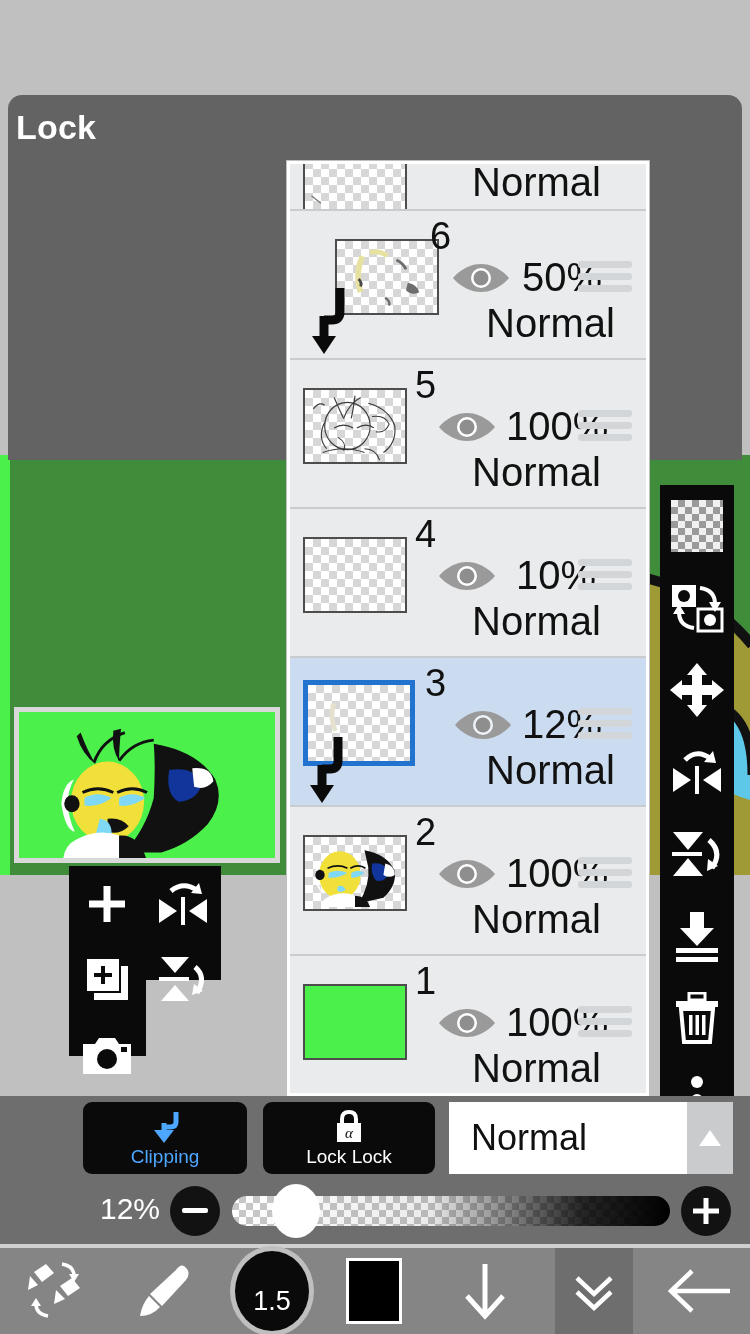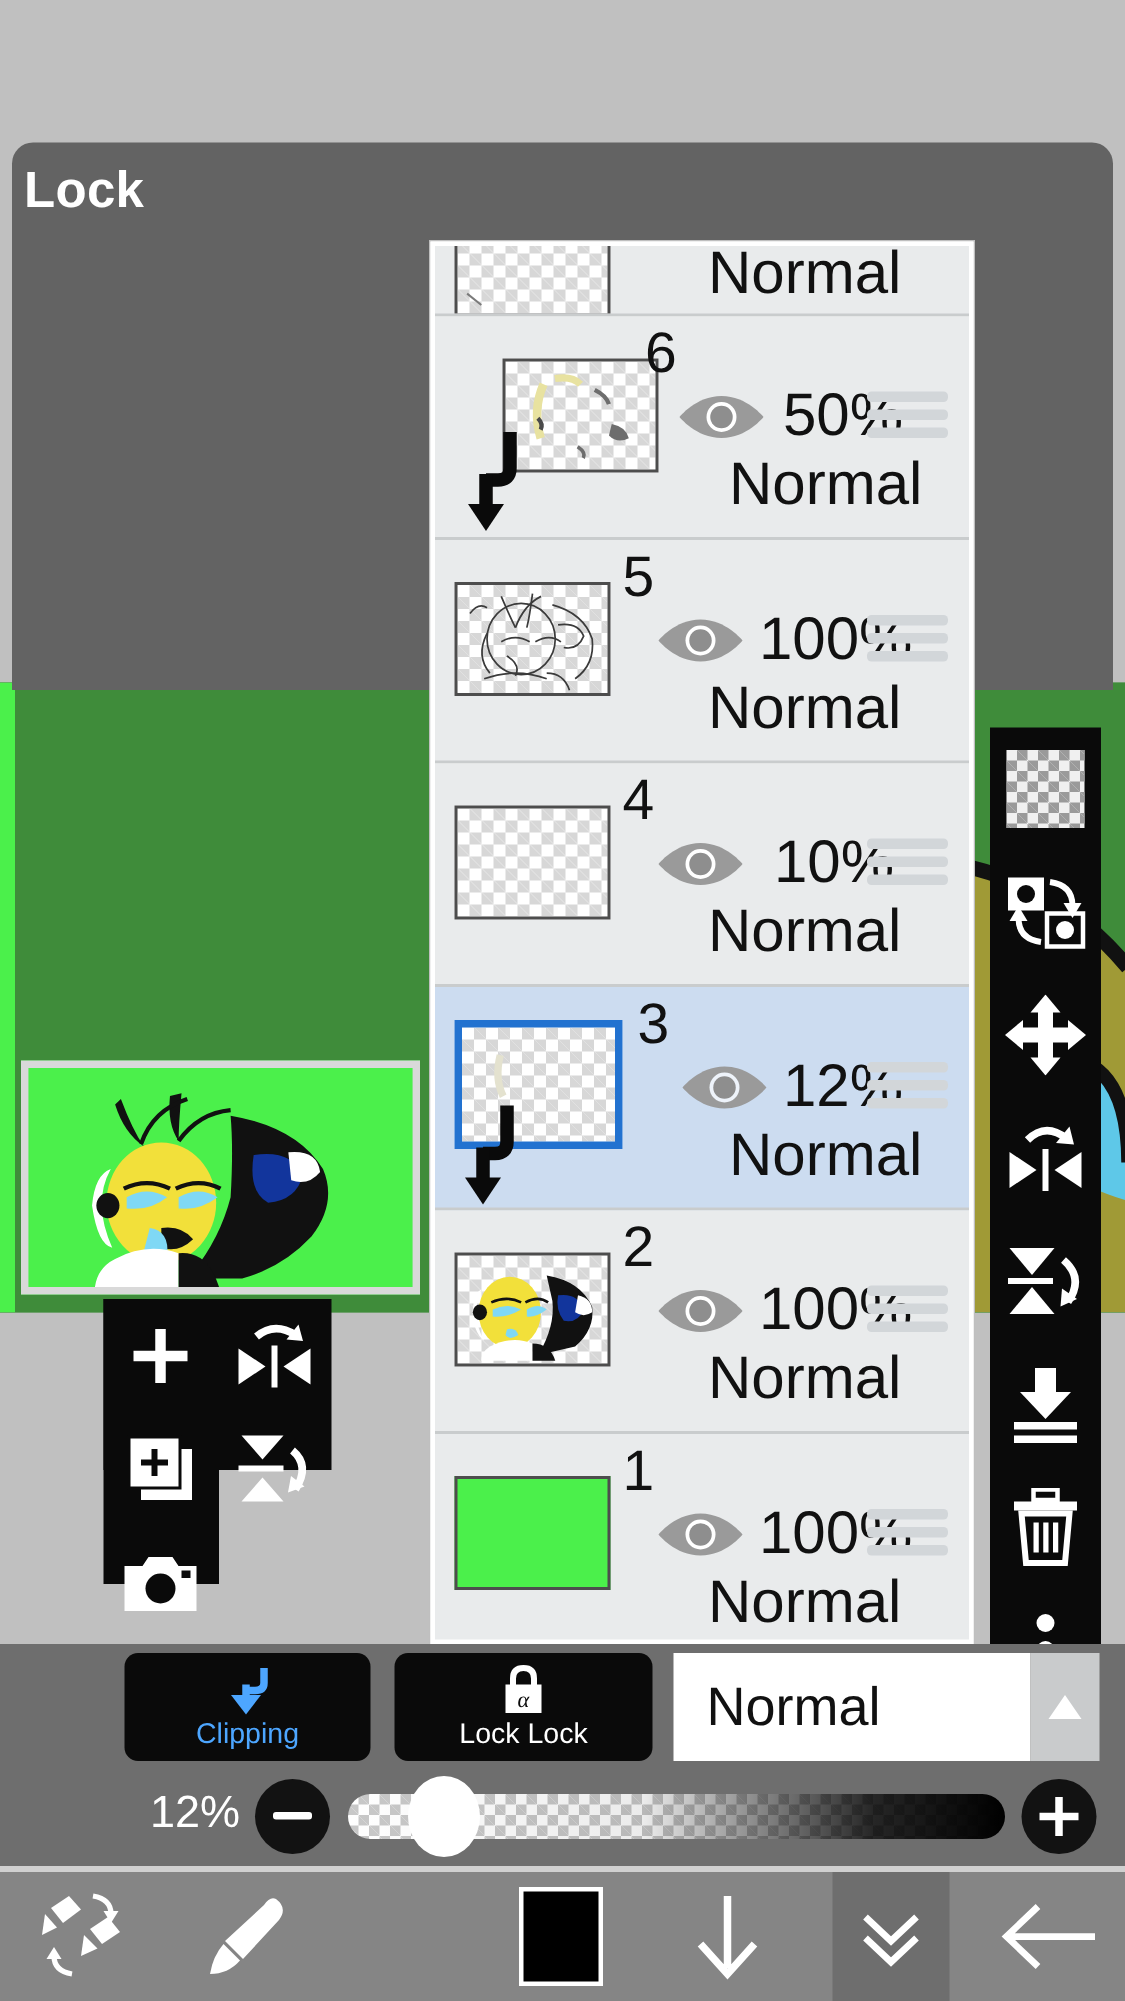--- a/index.html
+++ b/index.html
@@ -508,20 +508,25 @@
       <path d="M24 56 Q12 54 12 44" stroke="#fff" stroke-width="3.5" fill="none"></path>
       <path d="M17 46 L7 46 L12 38 Z" fill="#fff"></path>
     </svg>
   </div>
   <div class="bb" style="left:110px;width:110px;">
     <svg width="58" height="58" viewBox="0 0 58 58">
       <path d="M48 4 Q56 10 50 18 L26 44 L14 32 L40 8 Q44 2 48 4 Z" fill="#fff"></path>
       <path d="M13 34 L24 45 Q16 54 4 54 Q6 42 13 34 Z" fill="#fff"></path>
     </svg>
   </div>
+  <div class="bb" style="left:228px;width:88px;">
+    <div class="brushsize">
+      <span>1.5</span>
+    </div>
+  </div>
   <div class="bb" style="left:330px;width:88px;">
     <div class="swatch"></div>
   </div>
   <div class="bb" style="left:435px;width:100px;">
     <svg width="54" height="62" viewBox="0 0 54 62">
       <path d="M27 4 L27 52 M9 36 L27 56 L45 36" stroke="#fff" stroke-width="5" fill="none" stroke-linecap="butt"></path>
     </svg>
   </div>
   <div class="bb bb-hl" style="left:555px;width:78px;">
     <svg width="50" height="50" viewBox="0 0 50 50">

